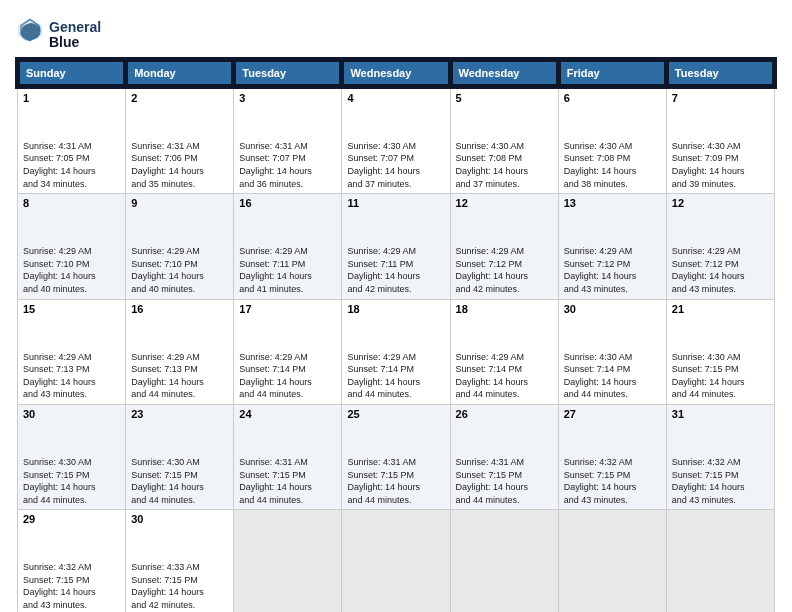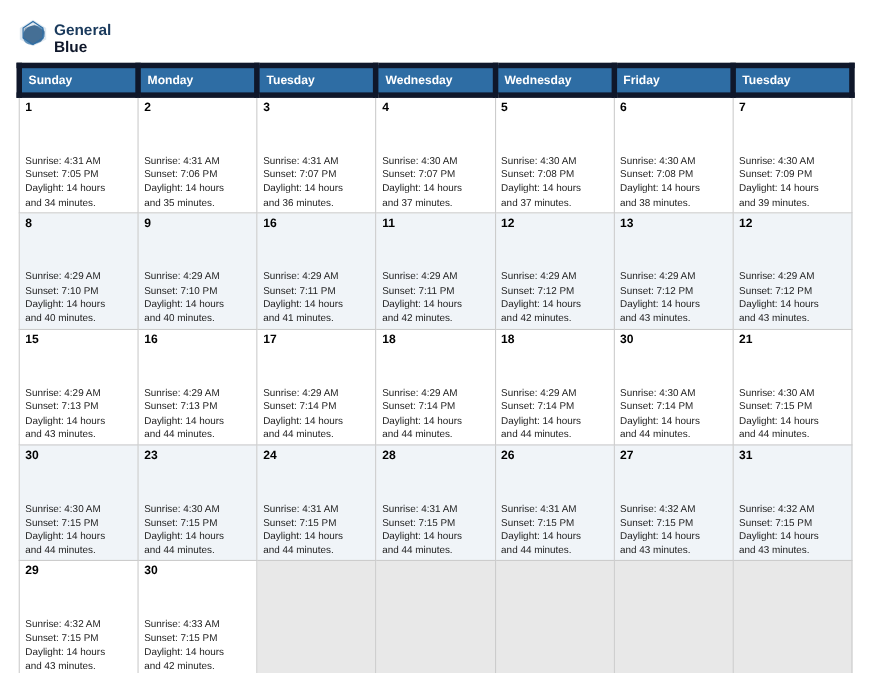--- a/index.html
+++ b/index.html
@@ -293,21 +293,21 @@
 and 44 minutes.</div>
           </td>
           <td>
             <span class="day-num">24</span>
             <div class="day-info" style="white-space: pre-line;">Sunrise: 4:31 AM
 Sunset: 7:15 PM
 Daylight: 14 hours
 and 44 minutes.</div>
           </td>
           <td>
-            <span class="day-num">28</span>
+            <span class="day-num">25</span>
             <div class="day-info" style="white-space: pre-line;">Sunrise: 4:31 AM
 Sunset: 7:15 PM
 Daylight: 14 hours
 and 44 minutes.</div>
           </td>
           <td>
             <span class="day-num">26</span>
             <div class="day-info" style="white-space: pre-line;">Sunrise: 4:31 AM
 Sunset: 7:15 PM
 Daylight: 14 hours

